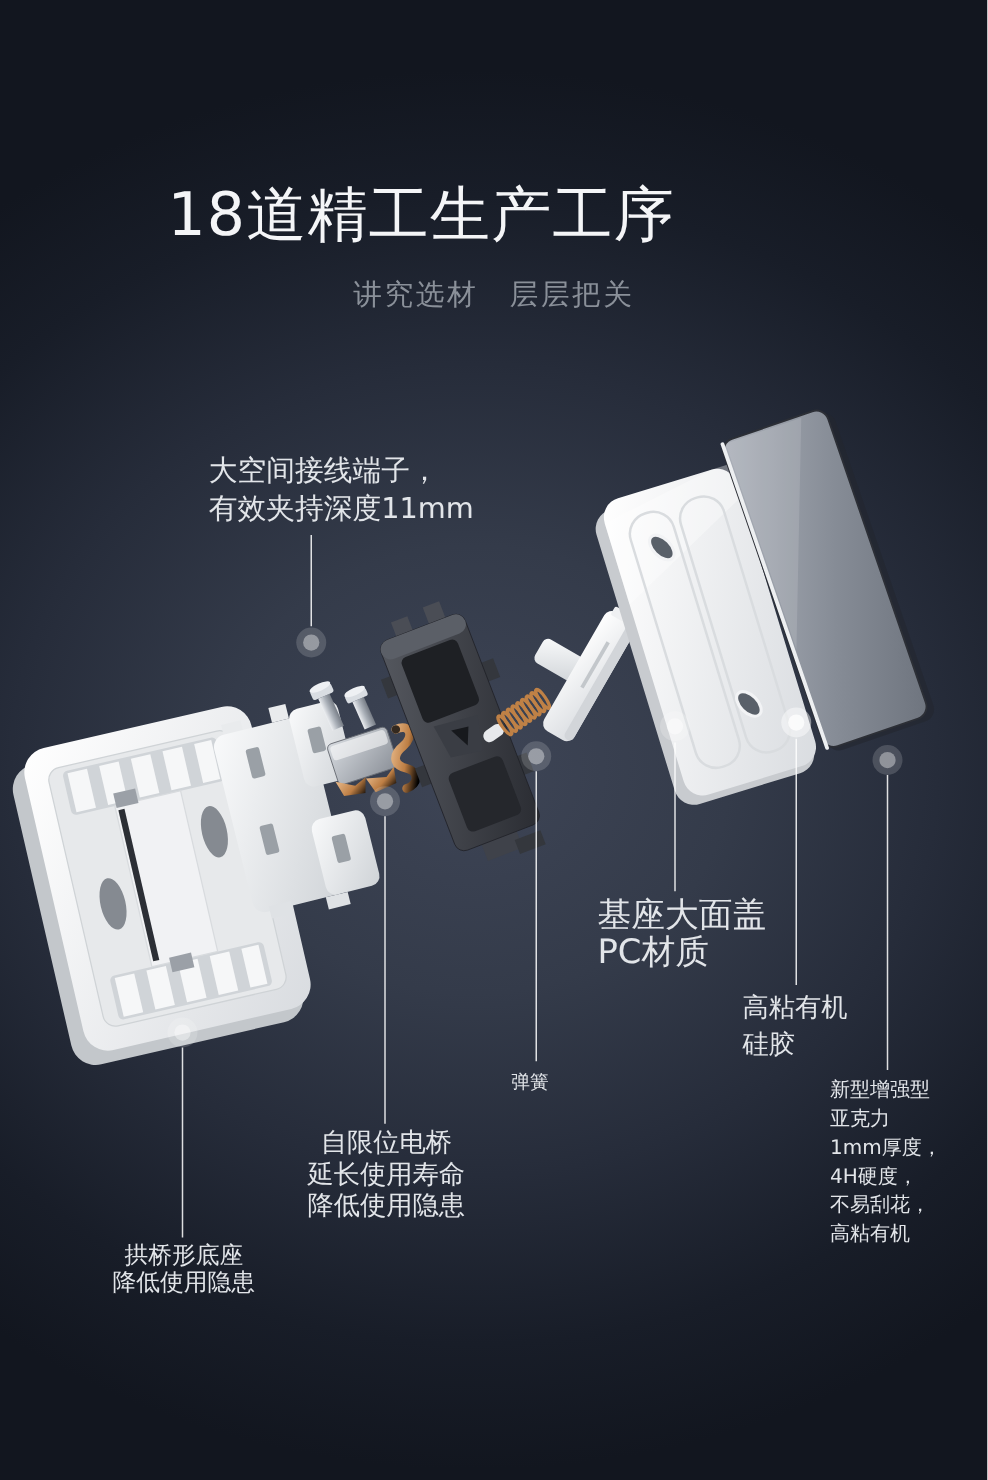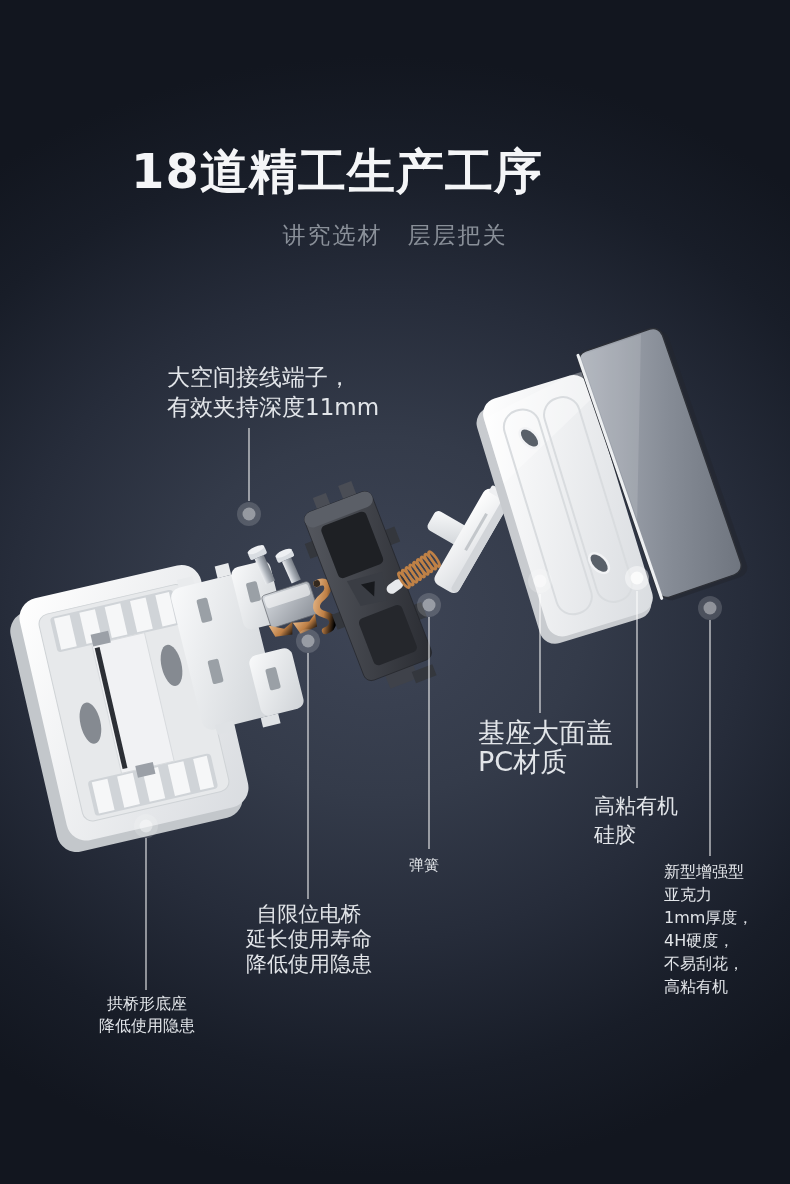--- a/index.html
+++ b/index.html
@@ -9,36 +9,36 @@
     overflow:hidden;
     background:
       radial-gradient(ellipse 640px 560px at 48% 52%,
         #3e4556 0%, #343b4a 32%, #262c3a 58%, #181d28 82%, #12161f 100%);
     font-family:"DejaVu Sans","Liberation Sans",sans-serif;
   }
   .scene{position:absolute;left:0;top:0;}
   .title{
     position:absolute;top:140px;left:0;width:674px;
     text-align:center;color:#f4f5f7;
-    font-size:48px;font-weight:700;letter-spacing:1px;
+    font-size:48px;font-weight:400;letter-spacing:1px;
   }
   .subtitle{
     position:absolute;top:220px;left:0;width:790px;
     text-align:center;color:#8a9099;
     font-size:23px;letter-spacing:2px;
   }
   .callout{position:absolute;color:#e2e5e9;white-space:nowrap;}
   .callout span{display:block;}
   .co-terminal{left:167px;top:362px;font-size:23px;line-height:30px;}
   .co-cover{left:478px;top:718px;font-size:27px;line-height:29px;}
   .co-silicone{left:594px;top:792px;font-size:21px;line-height:29px;}
   .co-acrylic{left:664px;top:860px;font-size:16px;line-height:23px;}
   .co-spring{left:409px;top:852px;font-size:15px;line-height:26px;}
   .co-bridge{left:236px;top:902px;width:146px;text-align:center;font-size:21px;line-height:25px;}
-  .co-base{left:74px;top:993px;width:146px;text-align:center;font-size:16px;line-height:22px;}
+  .co-base{left:74px;top:993px;width:146px;text-align:center;font-size:19px;line-height:22px;}
   .lead{stroke:rgba(255,255,255,0.85);stroke-width:1.2;}
 </style>
 </head>
 <body>
 
 <div class="canvas">
 
   <svg class="scene" width="790" height="1184" viewBox="0 0 790 1184">
     <defs>
       <linearGradient id="gw1" x1="0" y1="0" x2="1" y2="1">

